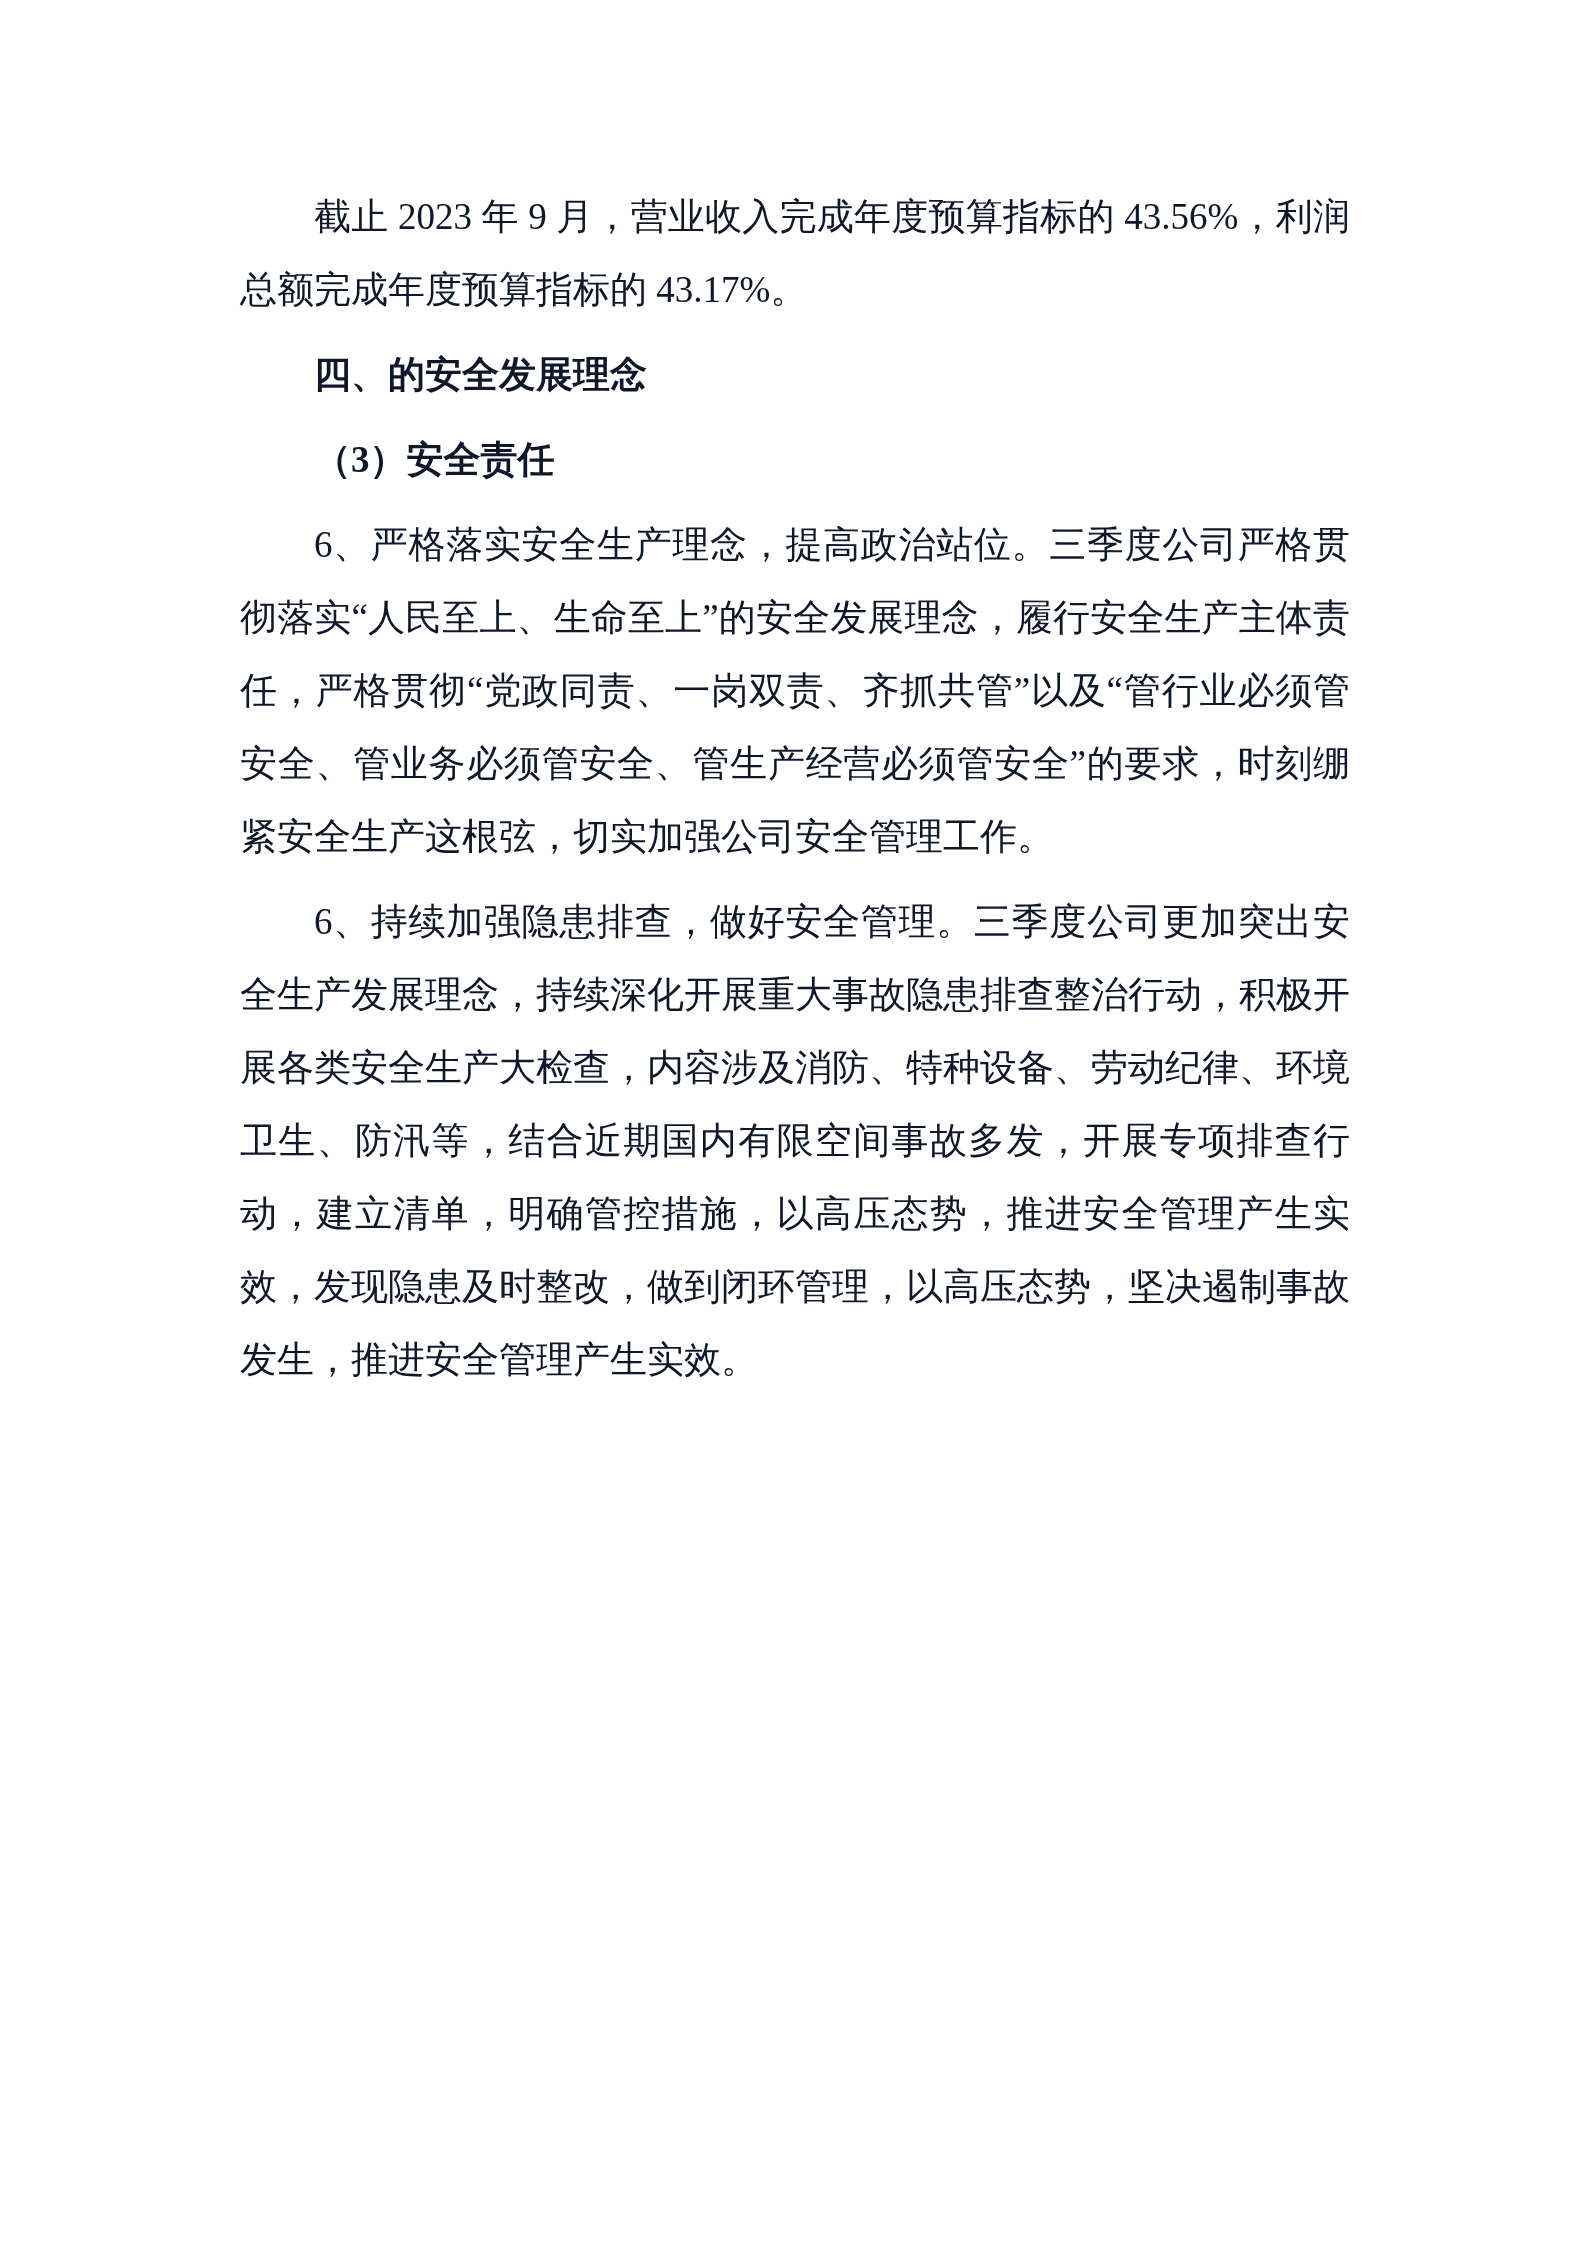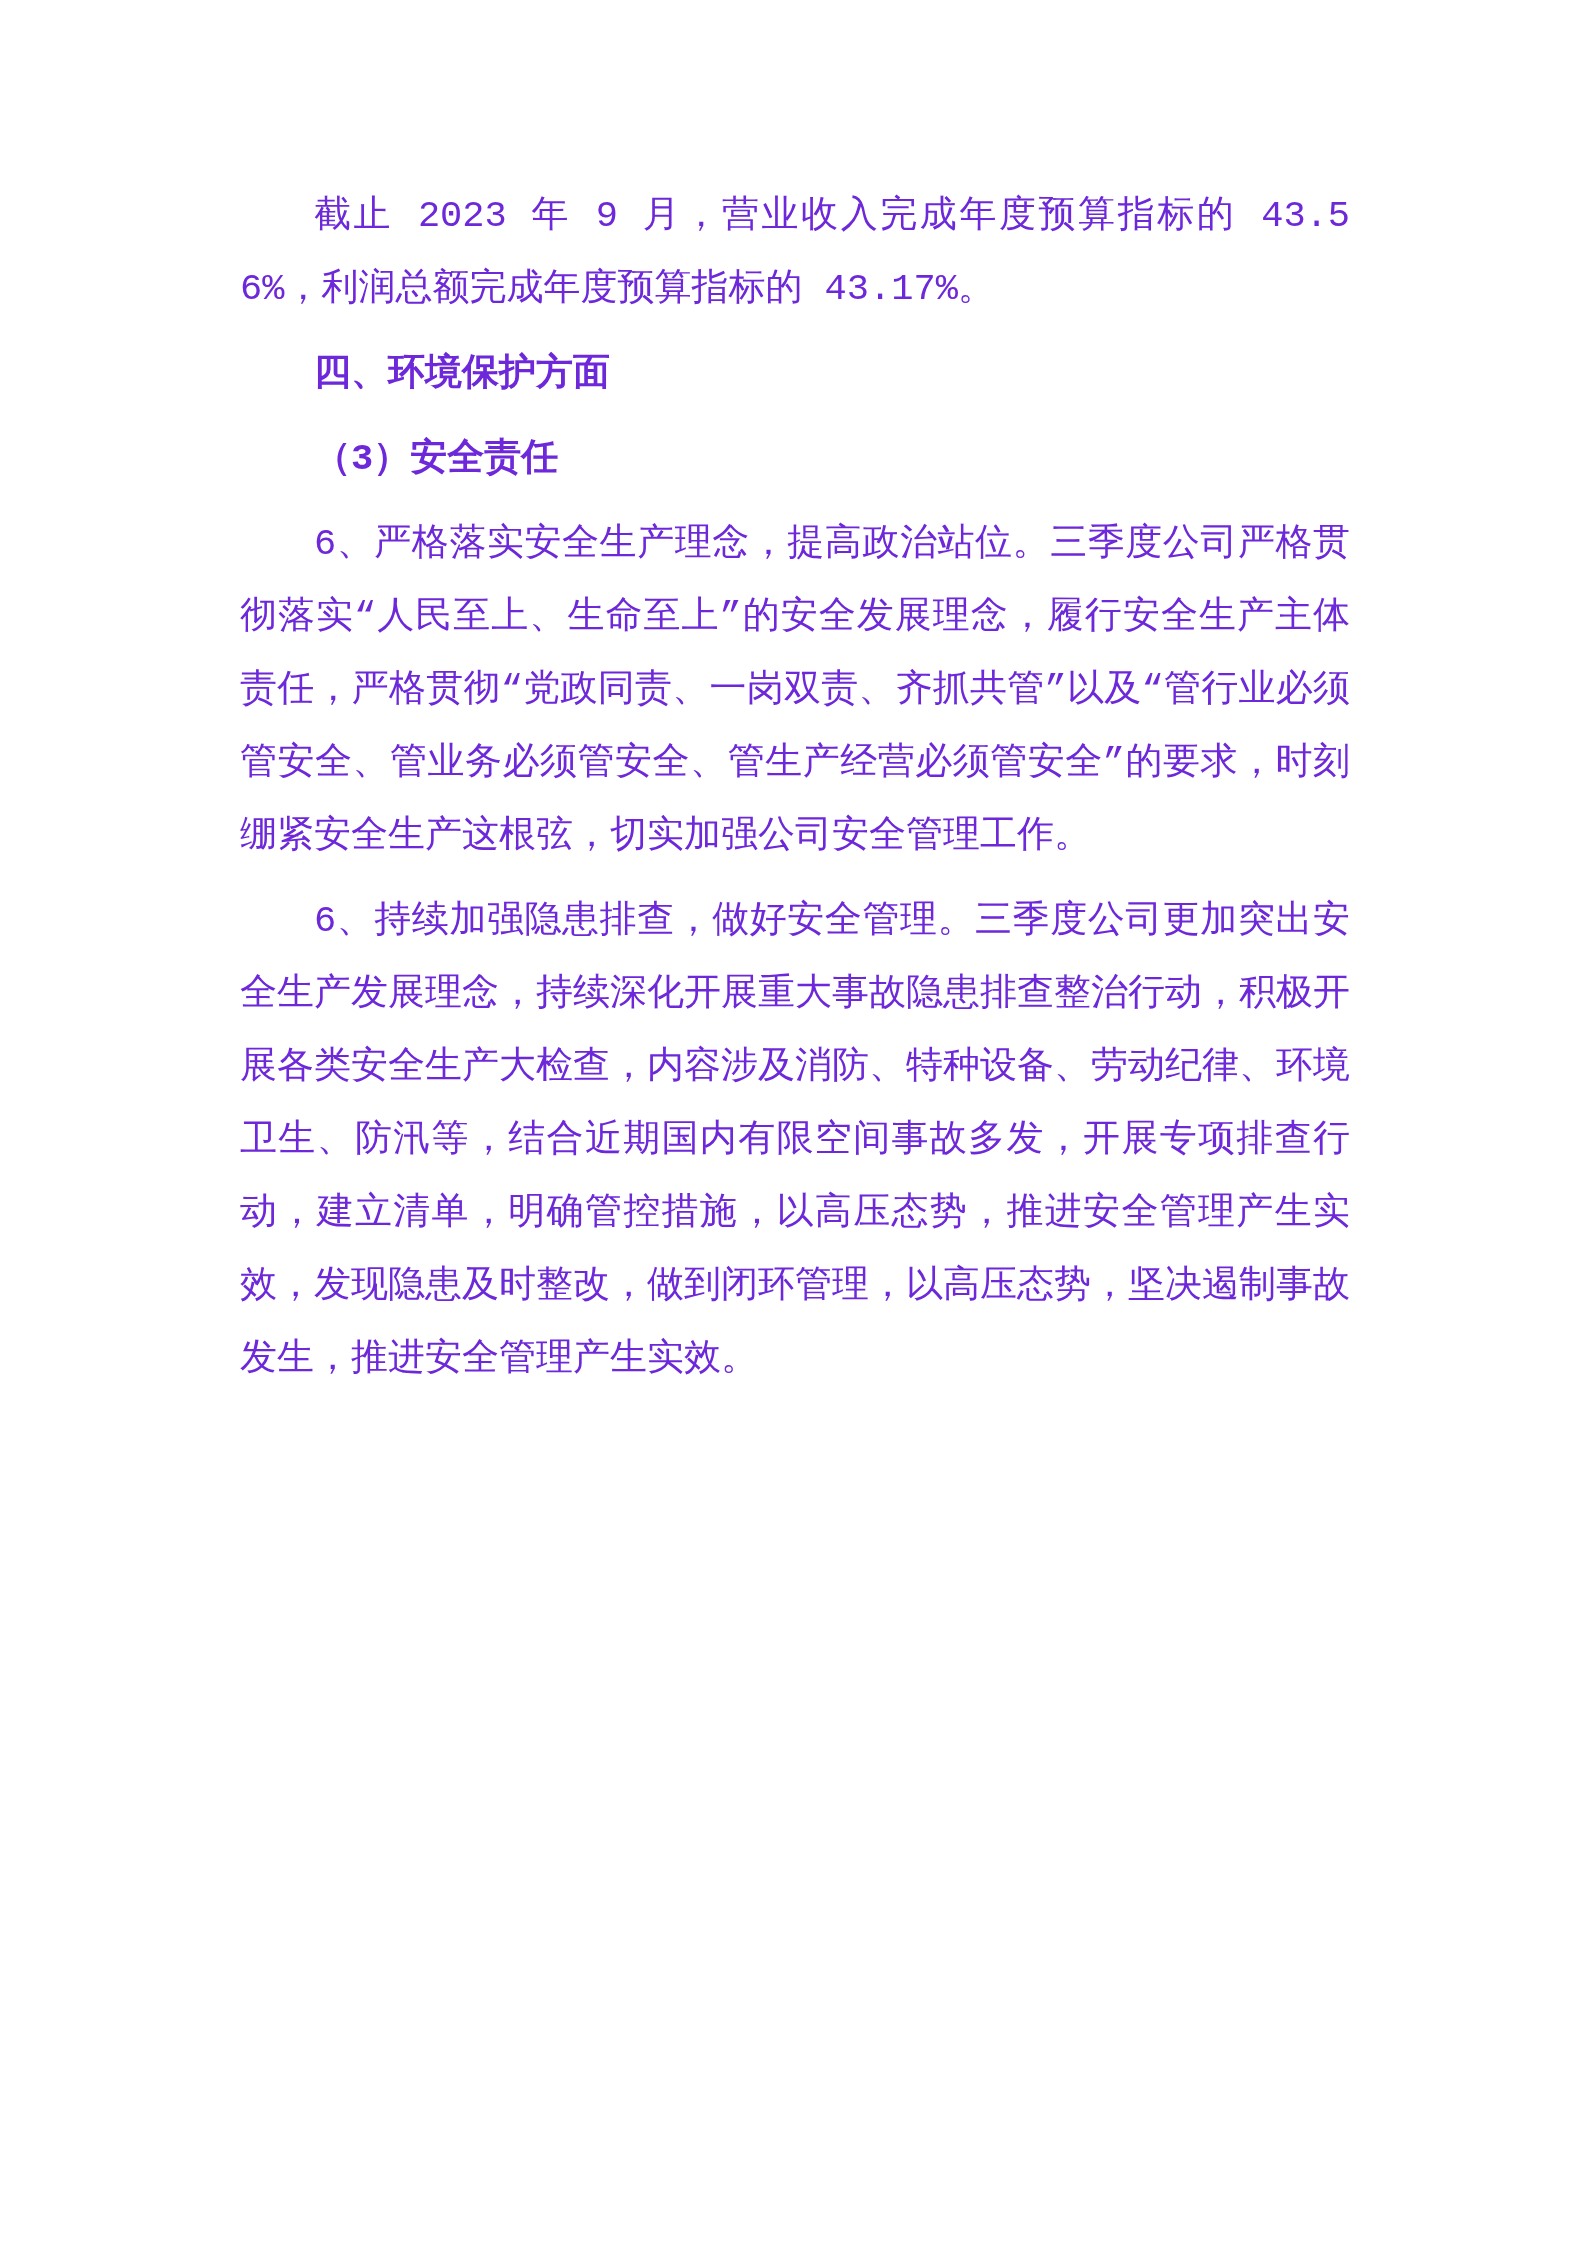--- a/index.html
+++ b/index.html
@@ -6,23 +6,23 @@
     margin: 0;
     padding: 0;
     background: #ffffff;
   }
   .page {
     position: relative;
     width: 1587px;
     height: 2245px;
     box-sizing: border-box;
     background: #ffffff;
-    color: #6d28d9;
+    color: #0f172a;
     padding: 168px 237px 0 240px;
-    font-family: Liberation Mono, monospace;
+    font-family: Liberation Serif, serif;
     font-size: 37px;
     overflow: hidden;
   }
   .block {
     margin: 12px 0;
     line-height: 73px;
     text-indent: 74px;
     text-align: justify;
     word-break: break-all;
   }
@@ -30,21 +30,21 @@
     font-weight: 700;
     text-align: left;
   }
 </style>
 </head>
 <body>
 
 <div class="page">
   <p class="block">截止 2023 年 9 月，营业收入完成年度预算指标的 43.56%，利润总额完成年度预算指标的 43.17%。</p>
 
-  <p class="block heading">四、环境保护方面</p>
+  <p class="block heading">四、的安全发展理念</p>
 
   <p class="block heading">（3）安全责任</p>
 
   <p class="block">6、严格落实安全生产理念，提高政治站位。三季度公司严格贯彻落实“人民至上、生命至上”的安全发展理念，履行安全生产主体责任，严格贯彻“党政同责、一岗双责、齐抓共管”以及“管行业必须管安全、管业务必须管安全、管生产经营必须管安全”的要求，时刻绷紧安全生产这根弦，切实加强公司安全管理工作。</p>
 
 
   <p class="block">6、持续加强隐患排查，做好安全管理。三季度公司更加突出安全生产发展理念，持续深化开展重大事故隐患排查整治行动，积极开展各类安全生产大检查，内容涉及消防、特种设备、劳动纪律、环境卫生、防汛等，结合近期国内有限空间事故多发，开展专项排查行动，建立清单，明确管控措施，以高压态势，推进安全管理产生实效，发现隐患及时整改，做到闭环管理，以高压态势，坚决遏制事故发生，推进安全管理产生实效。</p>
 
 </div>
 

